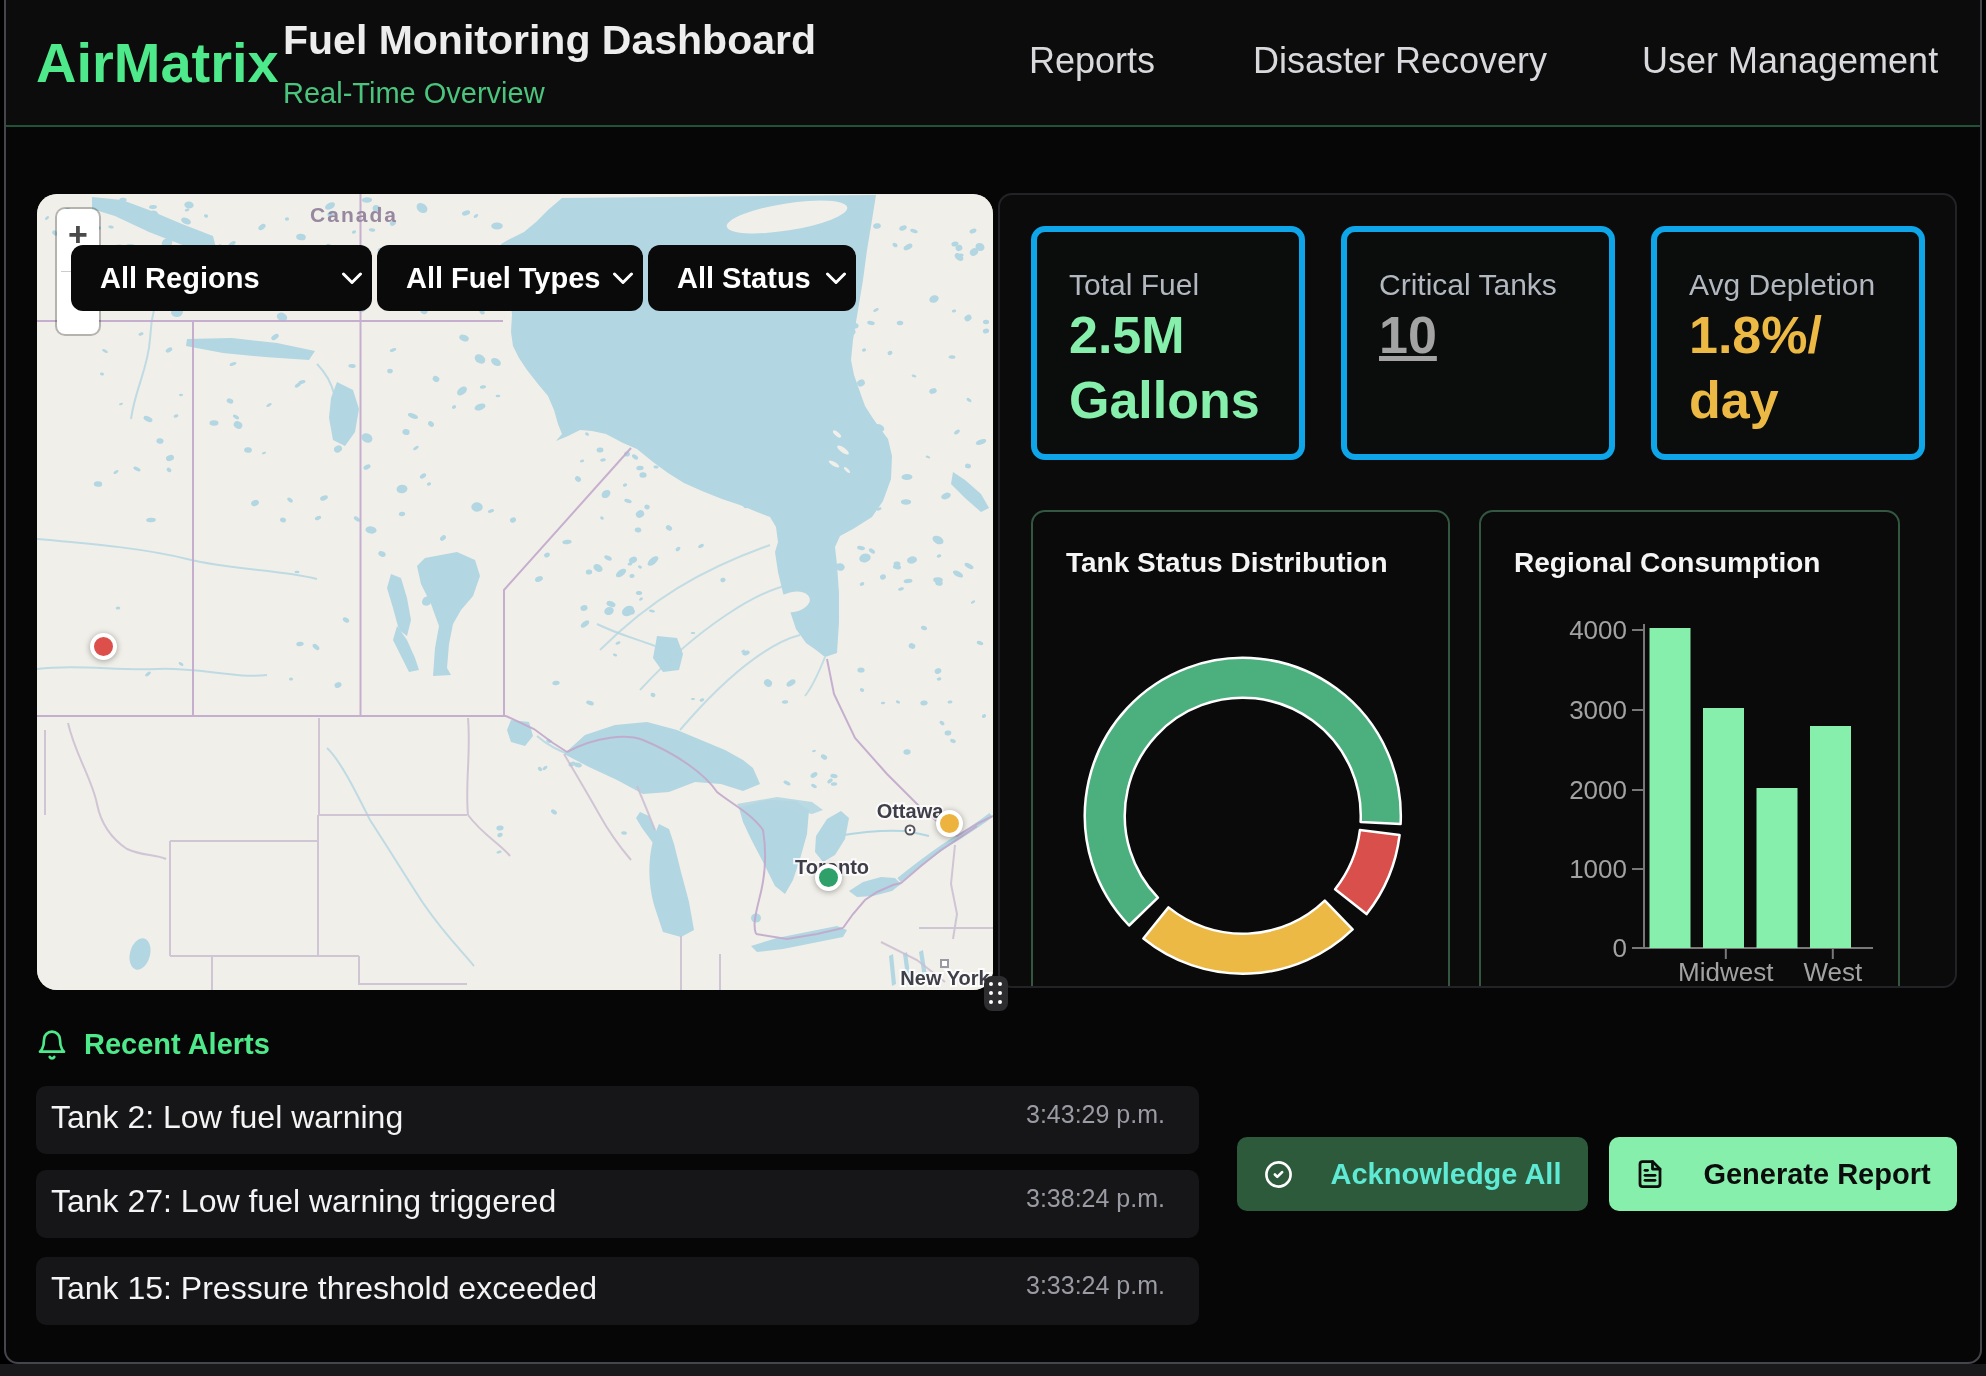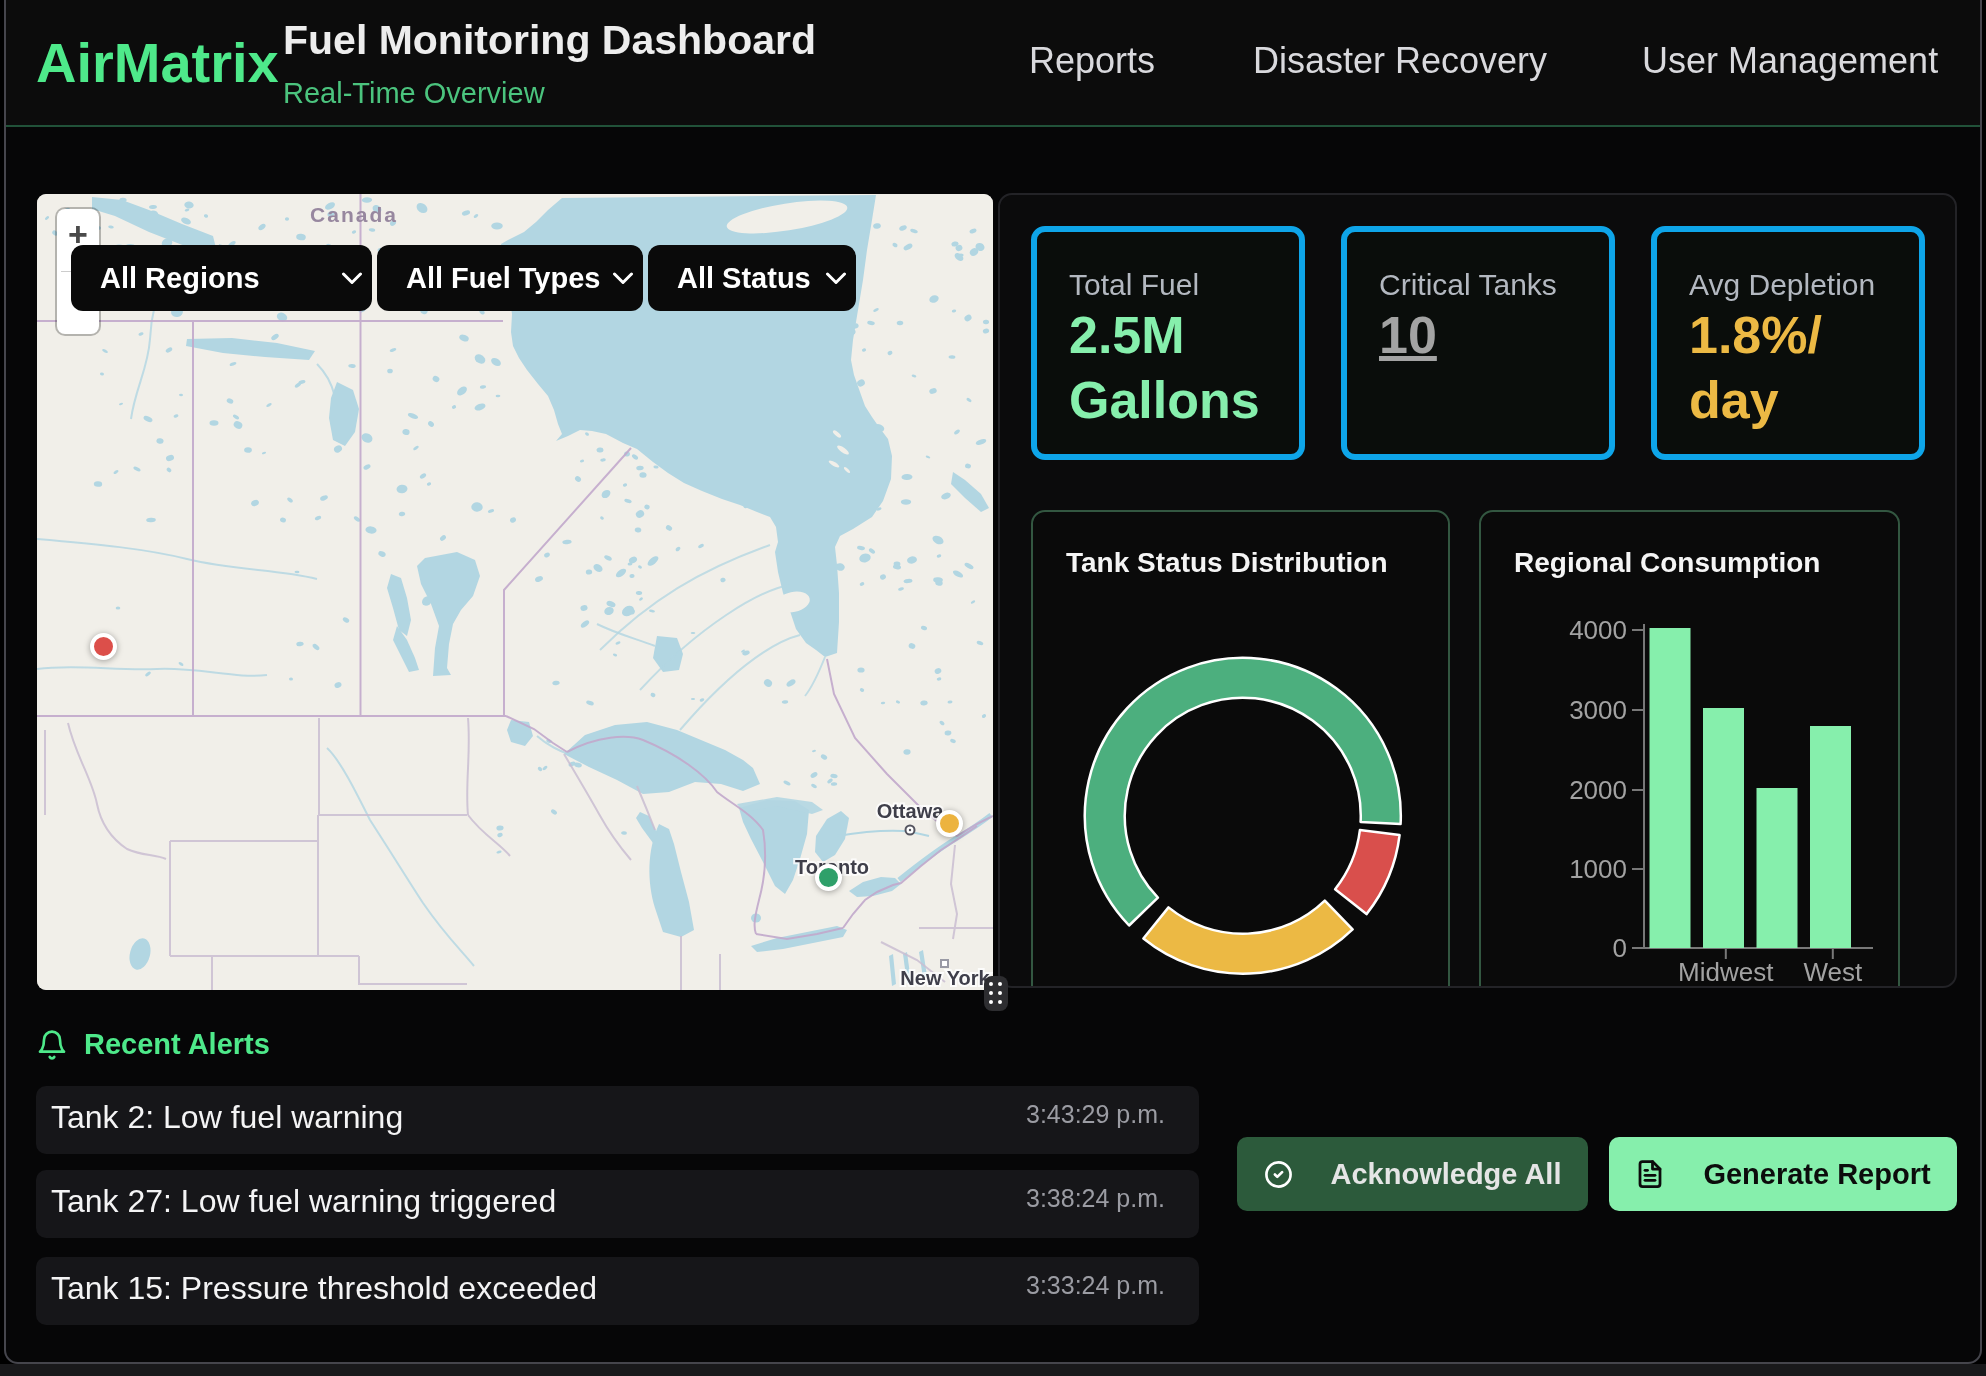--- a/index.html
+++ b/index.html
@@ -11,21 +11,21 @@
   #bottomstrip { left:0; top:1364px; width:1986px; height:12px; background:#19191b; z-index:5; }
   
   #hdr { left:6px; top:0; width:1974px; height:125px; background:#0c0c0c; z-index:2; }
   #hdrline { left:6px; top:125px; width:1974px; height:2px; background:#215239; z-index:3; }
   #logo { left:36px; top:42px; font-size:56px; line-height:42px; font-weight:bold; color:#4ee98a; z-index:3; white-space:nowrap; }
   #title { left:283px; top:20px; font-size:41px; line-height:41px; font-weight:bold; color:#ededed; z-index:3; white-space:nowrap; }
   #subtitle { left:283px; top:79px; font-size:29px; line-height:29px; color:#4bc47e; z-index:3; white-space:nowrap; }
   .nav { top:43px; font-size:36px; line-height:36px; color:#d9d9dd; z-index:3; white-space:nowrap; }
   
   #map { left:37px; top:194px; width:956px; height:796px; background:#a3a3a3;
-    border-radius:9px; overflow:hidden; z-index:2; }
+    border-radius:20px; overflow:hidden; z-index:2; }
   .zoomctl { left:20px; top:15px; width:42px; height:125px; background:#fff; border-radius:8px;
     box-shadow:0 0 0 2px rgba(0,0,0,0.25); z-index:4; }
   .zoomctl .plus { position:absolute; left:0; top:0; width:42px; height:62px;
     color:#4a4a4a; font-size:34px; font-weight:bold; text-align:center; line-height:50px; }
   .zoomctl .sep { position:absolute; left:4px; top:62px; width:34px; height:1px; background:#ccc; }
   .dd { position:absolute; top:51px; height:66px; background:#0a0a0a; border-radius:12px;
     color:#fff; font-size:29px; font-weight:bold; z-index:5; white-space:nowrap; }
   .dd span { position:absolute; left:29px; top:19px; line-height:29px; }
   .dd svg { position:absolute; right:9px; top:27px; }
   .mk { position:absolute; border-radius:50%; width:27px; height:27px;
@@ -44,21 +44,21 @@
   .ccard .ct { position:absolute; left:33px; top:37px; font-size:28px; line-height:28px;
     font-weight:bold; color:#f5f5f5; white-space:nowrap; }
   
   #alhead { left:84px; top:1030px; font-size:29px; line-height:29px; font-weight:bold; color:#4ee98a; z-index:3; }
   #bell { left:36px; top:1029px; z-index:3; }
   .arow { left:36px; width:1163px; height:68px; background:#161619; border-radius:10px; z-index:3; }
   .arow .at { position:absolute; left:15px; top:15px; font-size:32px; line-height:32px; color:#f4f4f5; white-space:nowrap; }
   .arow .tm { position:absolute; right:34px; top:16px; font-size:25px; line-height:25px; color:#9b9ca3; white-space:nowrap; }
   .btn { top:1137px; height:74px; border-radius:10px; z-index:3; display:flex;
     align-items:center; justify-content:center; font-size:29px; font-weight:bold; white-space:nowrap; }
-  #ack { left:1237px; width:351px; background:#2c5a3b; color:#e5e5e5; }
+  #ack { left:1237px; width:351px; background:#2c5a3b; color:#5eead4; }
   #gen { left:1609px; width:348px; background:#86efac; color:#0c0c0c; }
   .btn svg { margin-right:38px; }
   #handle { left:984px; top:976px; width:24px; height:35px; background:#2d2d30; border-radius:8px; z-index:6; }
   #handle .d { position:absolute; width:4px; height:4px; border-radius:50%; background:#fff; }
 </style>
 </head>
 <body>
 <div class="abs" id="frame"></div>
 <div class="abs" id="bottomstrip"></div>
 <div class="abs" id="hdr"></div>

